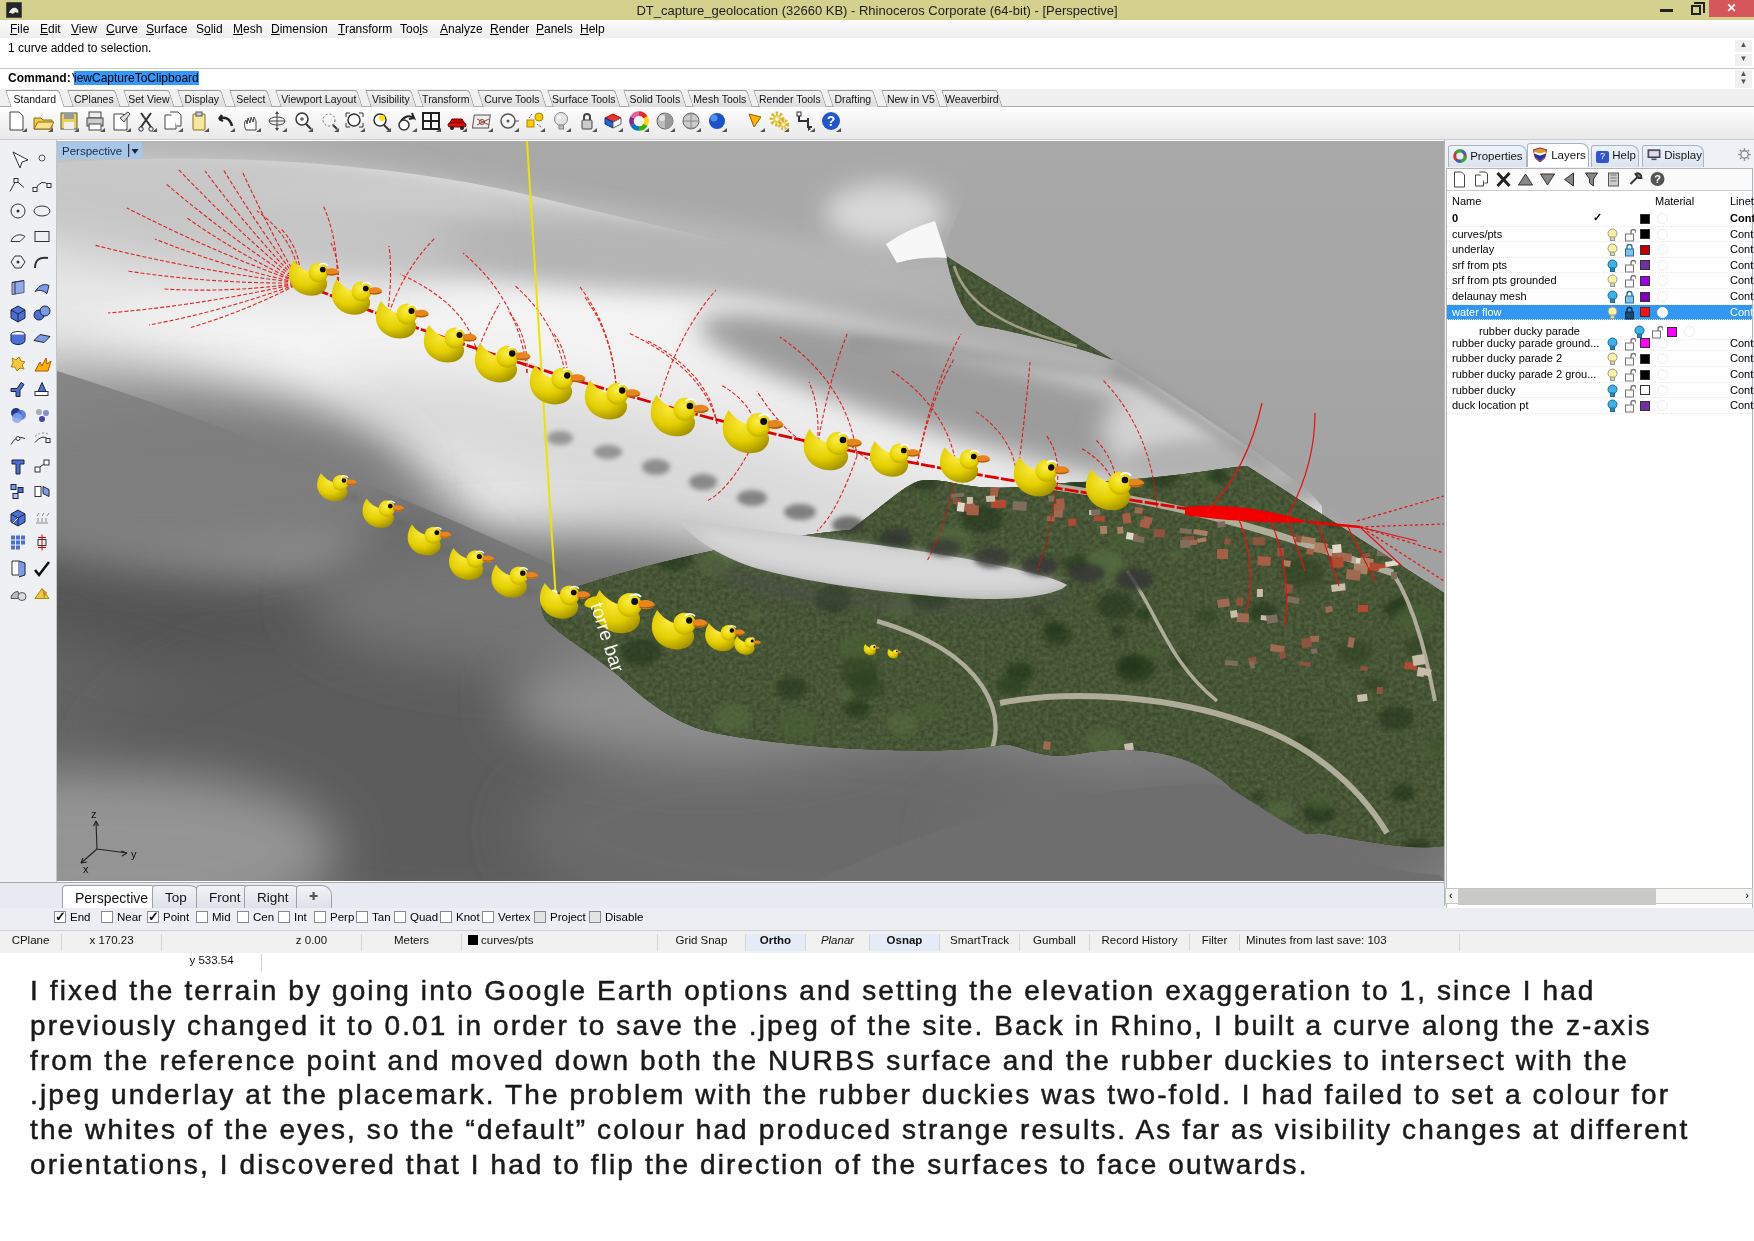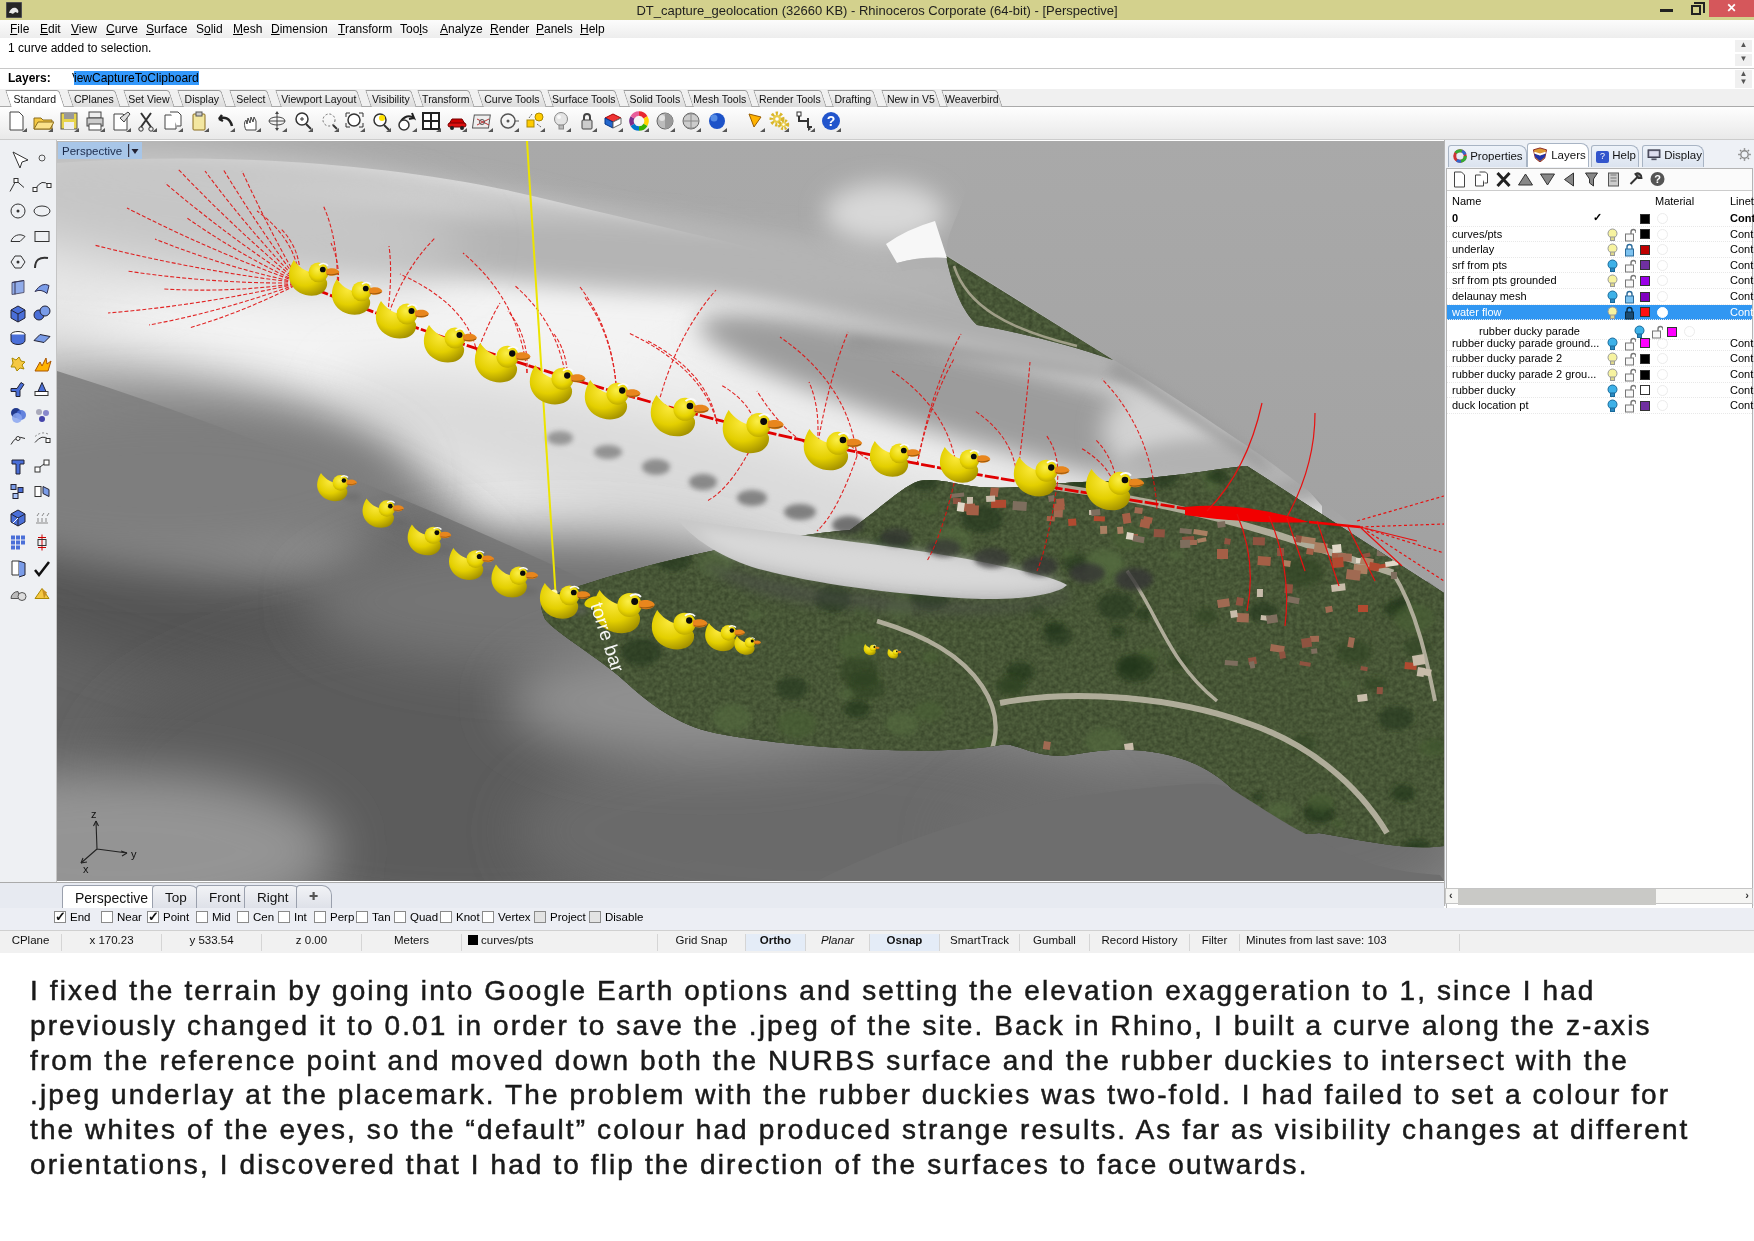--- a/index.html
+++ b/index.html
@@ -72,21 +72,21 @@
     <span style="left:490px"><u>R</u>ender</span>
     <span style="left:536px"><u>P</u>anels</span>
     <span style="left:580px"><u>H</u>elp</span>
 </div>
 <div class="abs" id="cmdhist">
     <div class="abs t">1 curve added to selection.</div>
 <div class="abs vscr" style="top:2px;height:12px;">▲</div>
     <div class="abs vscr" style="top:16px;height:12px;">▼</div>
   </div>
 <div class="abs" id="cmdline">
-    <span class="abs" style="left:8px;top:2px;font-weight:bold;">Layers:</span>
+    <span class="abs" style="left:8px;top:2px;font-weight:bold;">Command:</span>
     <span class="abs" style="left:72px;top:2px;">V</span>
     <span class="abs" style="left:74px;top:2px;background:#3398fb;color:#000000;">iewCaptureToClipboard</span>
 <div class="abs vscr" style="top:1px;height:18px;line-height:8px;">▲<br>▼</div>
   </div>
 <div class="abs" id="tabrow">
     <div class="tab active" style="left:8px;width:54px;">
       <span>Standard</span>
     </div>
 <div class="tab" style="left:70px;width:48px;">
       <span>CPlanes</span>
@@ -1196,21 +1196,21 @@
     <span class="osn" style="left:312px"><span class="cb"></span>Tan</span>
     <span class="osn" style="left:350px"><span class="cb"></span>Quad</span>
     <span class="osn" style="left:396px"><span class="cb"></span>Knot</span>
     <span class="osn" style="left:438px"><span class="cb"></span>Vertex</span>
     <span class="osn" style="left:490px"><span class="cb dis"></span>Project</span>
     <span class="osn" style="left:545px"><span class="cb dis"></span>Disable</span>
   </div>
 <div class="abs" id="statusbar">
     <span class="seg" style="left:0px;width:62px;">CPlane</span>
     <span class="seg" style="left:62px;width:100px;">x 170.23</span>
-    <span class="seg" style="left:162px;width:100px;">y 533.54</span>
+    <span class="seg" style="left:162px;width:100px;margin-top:20px;">y 533.54</span>
     <span class="seg" style="left:262px;width:100px;">z 0.00</span>
     <span class="seg" style="left:362px;width:100px;">Meters</span>
     <span class="seg" style="left:462px;width:196px;text-align:left;padding-left:6px;"><span style="display:inline-block;width:10px;height:10px;background:#000;vertical-align:-1px;margin-right:3px;"></span>curves/pts</span>
     <span class="seg" style="left:658px;width:88px;">Grid Snap</span>
     <span class="seg hl" style="left:746px;width:60px;">Ortho</span>
     <span class="seg" style="left:806px;width:64px;font-style:italic;">Planar</span>
     <span class="seg hl" style="left:870px;width:70px;">Osnap</span>
     <span class="seg" style="left:940px;width:80px;">SmartTrack</span>
     <span class="seg" style="left:1020px;width:70px;">Gumball</span>
     <span class="seg" style="left:1090px;width:100px;">Record History</span>

